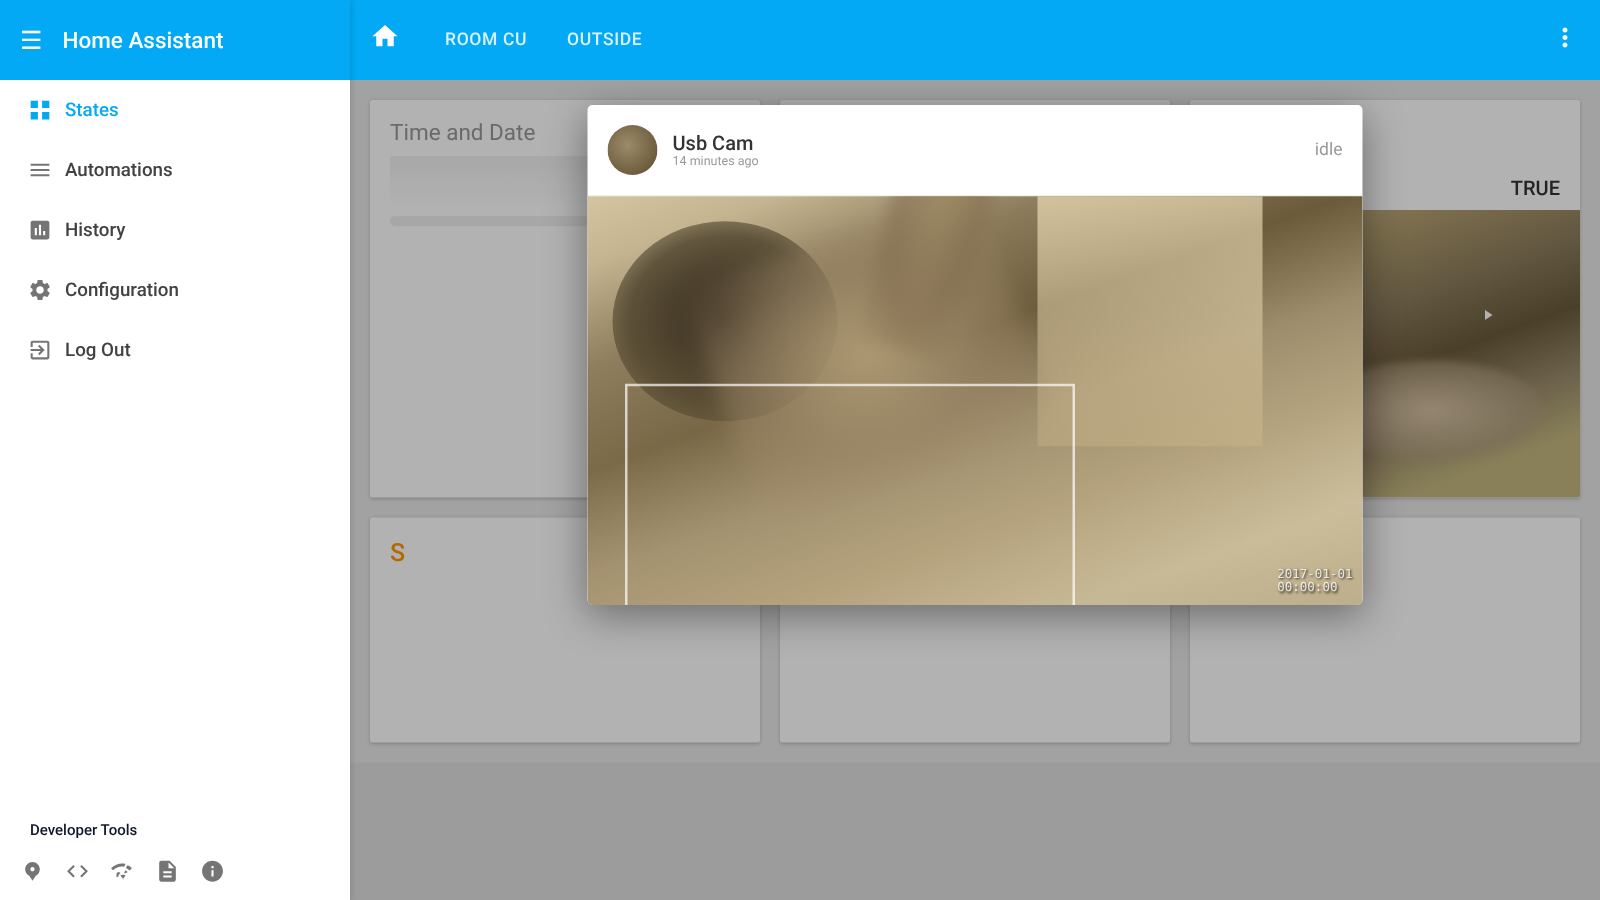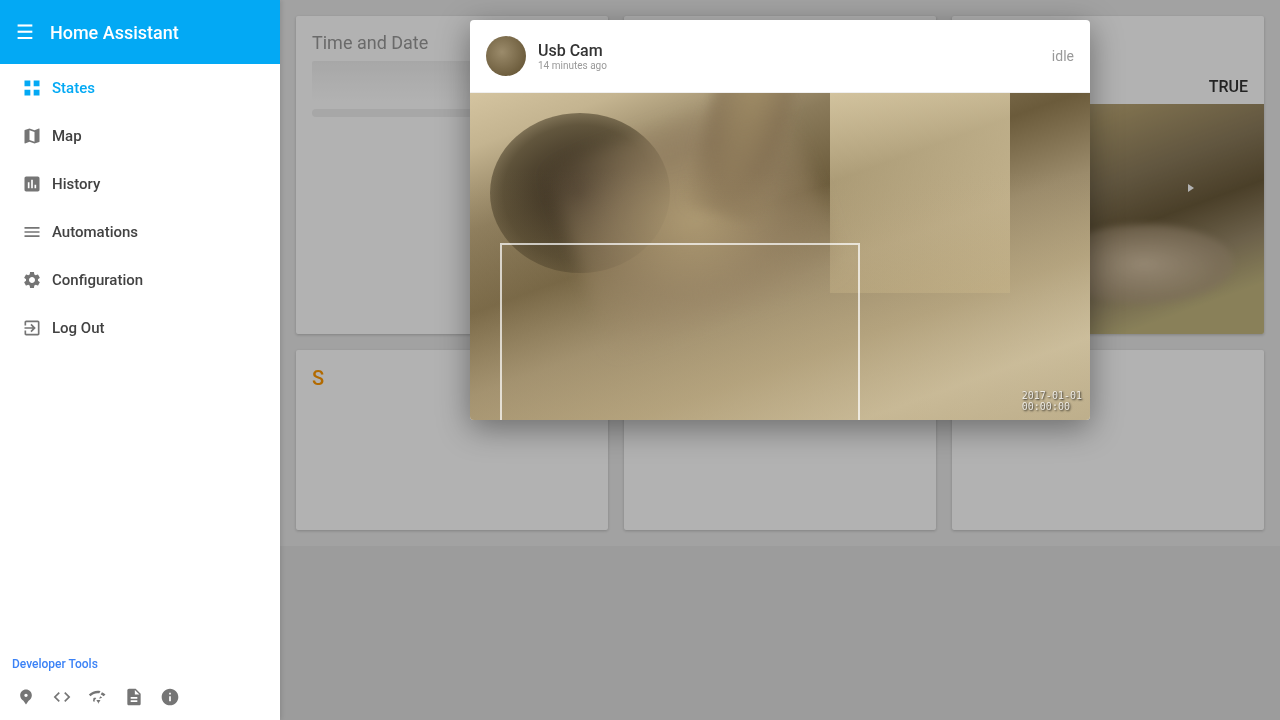--- a/index.html
+++ b/index.html
@@ -62,23 +62,23 @@
       color: #757575;
       font-size: 20px;
       display: flex;
       align-items: center;
       justify-content: center;
     }
 
     .sidebar-item.active .item-icon { color: #03a9f4; }
 
     .developer-tools-label {
-      padding: 16px 16px 8px 12px;
+      padding: 16px 16px 8px 24px;
       font-size: 12px;
-      color: #3b82f6;
+      color: #0f172a;
       font-weight: 500;
       text-transform: none;
     }
 
     .dev-tools-icons {
       display: flex;
       align-items: center;
       padding: 8px 16px;
       gap: 16px;
     }
@@ -331,45 +331,37 @@
 
       <div class="sidebar-item active">
         <span class="item-icon">
           <svg width="20" height="20" viewBox="0 0 24 24" fill="currentColor">
             <path d="M3 3h7v7H3zm0 11h7v7H3zm11-11h7v7h-7zm0 11h7v7h-7z"></path>
           </svg>
         </span>
         <span>States</span>
       </div>
 
+
       <div class="sidebar-item">
         <span class="item-icon">
           <svg width="20" height="20" viewBox="0 0 24 24" fill="currentColor">
-            <path d="M20.5 3l-.16.03L15 5.1 9 3 3.36 4.9c-.21.07-.36.25-.36.48V20.5c0 .28.22.5.5.5l.16-.03L9 18.9l6 2.1 5.64-1.9c.21-.07.36-.25.36-.48V3.5c0-.28-.22-.5-.5-.5zM15 19l-6-2.11V5l6 2.11V19z"></path>
-          </svg>
-        </span>
-        <span>Map</span>
+            <path d="M3 18h18v-2H3v2zm0-5h18v-2H3v2zm0-7v2h18V6H3z"></path>
+          </svg>
+        </span>
+        <span>Automations</span>
       </div>
 
       <div class="sidebar-item">
         <span class="item-icon">
           <svg width="20" height="20" viewBox="0 0 24 24" fill="currentColor">
             <path d="M19 3H5c-1.1 0-2 .9-2 2v14c0 1.1.9 2 2 2h14c1.1 0 2-.9 2-2V5c0-1.1-.9-2-2-2zM9 17H7v-7h2v7zm4 0h-2V7h2v10zm4 0h-2v-4h2v4z"></path>
           </svg>
         </span>
         <span>History</span>
-      </div>
-
-      <div class="sidebar-item">
-        <span class="item-icon">
-          <svg width="20" height="20" viewBox="0 0 24 24" fill="currentColor">
-            <path d="M3 18h18v-2H3v2zm0-5h18v-2H3v2zm0-7v2h18V6H3z"></path>
-          </svg>
-        </span>
-        <span>Automations</span>
       </div>
 
       <div class="sidebar-item">
         <span class="item-icon">
           <svg width="20" height="20" viewBox="0 0 24 24" fill="currentColor">
             <path d="M19.14 12.94c.04-.3.06-.61.06-.94 0-.32-.02-.64-.07-.94l2.03-1.58c.18-.14.23-.41.12-.61l-1.92-3.32c-.12-.22-.37-.29-.59-.22l-2.39.96c-.5-.38-1.03-.7-1.62-.94l-.36-2.54c-.04-.24-.24-.41-.48-.41h-3.84c-.24 0-.43.17-.47.41l-.36 2.54c-.59.24-1.13.57-1.62.94l-2.39-.96c-.22-.08-.47 0-.59.22L2.74 8.87c-.12.21-.08.47.12.61l2.03 1.58c-.05.3-.09.63-.09.94s.02.64.07.94l-2.03 1.58c-.18.14-.23.41-.12.61l1.92 3.32c.12.22.37.29.59.22l2.39-.96c.5.38 1.03.7 1.62.94l.36 2.54c.05.24.24.41.48.41h3.84c.24 0 .44-.17.47-.41l.36-2.54c.59-.24 1.13-.56 1.62-.94l2.39.96c.22.08.47 0 .59-.22l1.92-3.32c.12-.22.07-.47-.12-.61l-2.01-1.58zM12 15.6c-1.98 0-3.6-1.62-3.6-3.6s1.62-3.6 3.6-3.6 3.6 1.62 3.6 3.6-1.62 3.6-3.6 3.6z"></path>
           </svg>
         </span>
         <span>Configuration</span>
       </div>
@@ -411,20 +403,37 @@
           <svg width="20" height="20" viewBox="0 0 24 24" fill="currentColor">
             <path d="M12 2C6.48 2 2 6.48 2 12s4.48 10 10 10 10-4.48 10-10S17.52 2 12 2zm1 15h-2v-6h2v6zm0-8h-2V7h2v2z"></path>
           </svg>
         </span>
       </div>
     </div>
   </div>
 
   <div class="main-content">
 
+    <div class="main-header">
+      <span class="home-icon">
+        <svg width="24" height="24" viewBox="0 0 24 24" fill="white">
+          <path d="M10 20v-6h4v6h5v-8h3L12 3 2 12h3v8z"></path>
+        </svg>
+      </span>
+      <div class="nav-tabs">
+        <span class="nav-tab">ROOM CU</span>
+        <span class="nav-tab">OUTSIDE</span>
+      </div>
+      <div style="flex:1"></div>
+      <span style="color:white;">
+        <svg width="24" height="24" viewBox="0 0 24 24" fill="white">
+          <path d="M12 8c1.1 0 2-.9 2-2s-.9-2-2-2-2 .9-2 2 .9 2 2 2zm0 2c-1.1 0-2 .9-2 2s.9 2 2 2 2-.9 2-2-.9-2-2-2zm0 6c-1.1 0-2 .9-2 2s.9 2 2 2 2-.9 2-2-.9-2-2-2z"></path>
+        </svg>
+      </span>
+    </div>
 
     <div style="position:relative; flex:1; overflow:hidden;">
 
       <div class="background-grid">
 
         <div class="bg-card">
           <div class="bg-card-title" style="color:#999;">Time and Date</div>
 
           <div style="height: 40px; background: linear-gradient(180deg, #f0f0f0, white); margin-top: 8px; border-radius: 2px;"></div>
           <div style="margin-top: 8px; height: 8px; background: #f0f0f0; width: 60%; border-radius: 4px;"></div>

